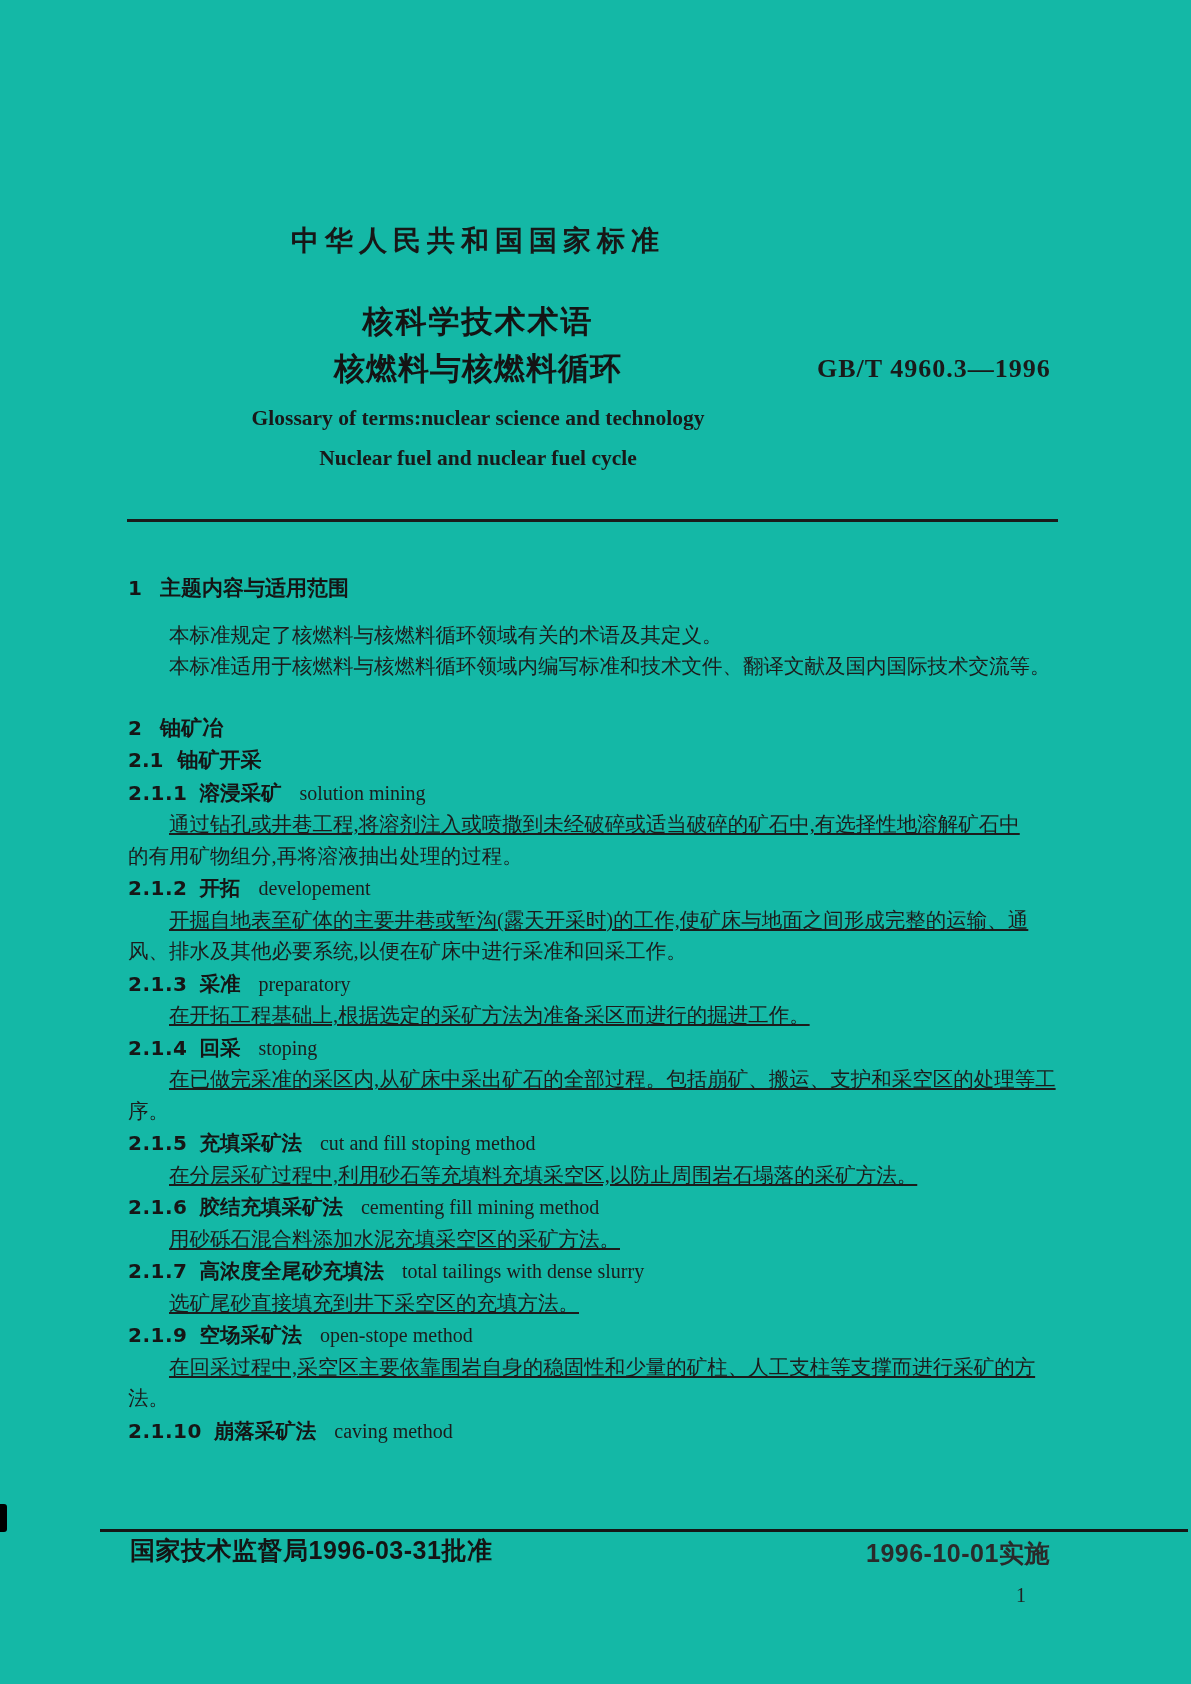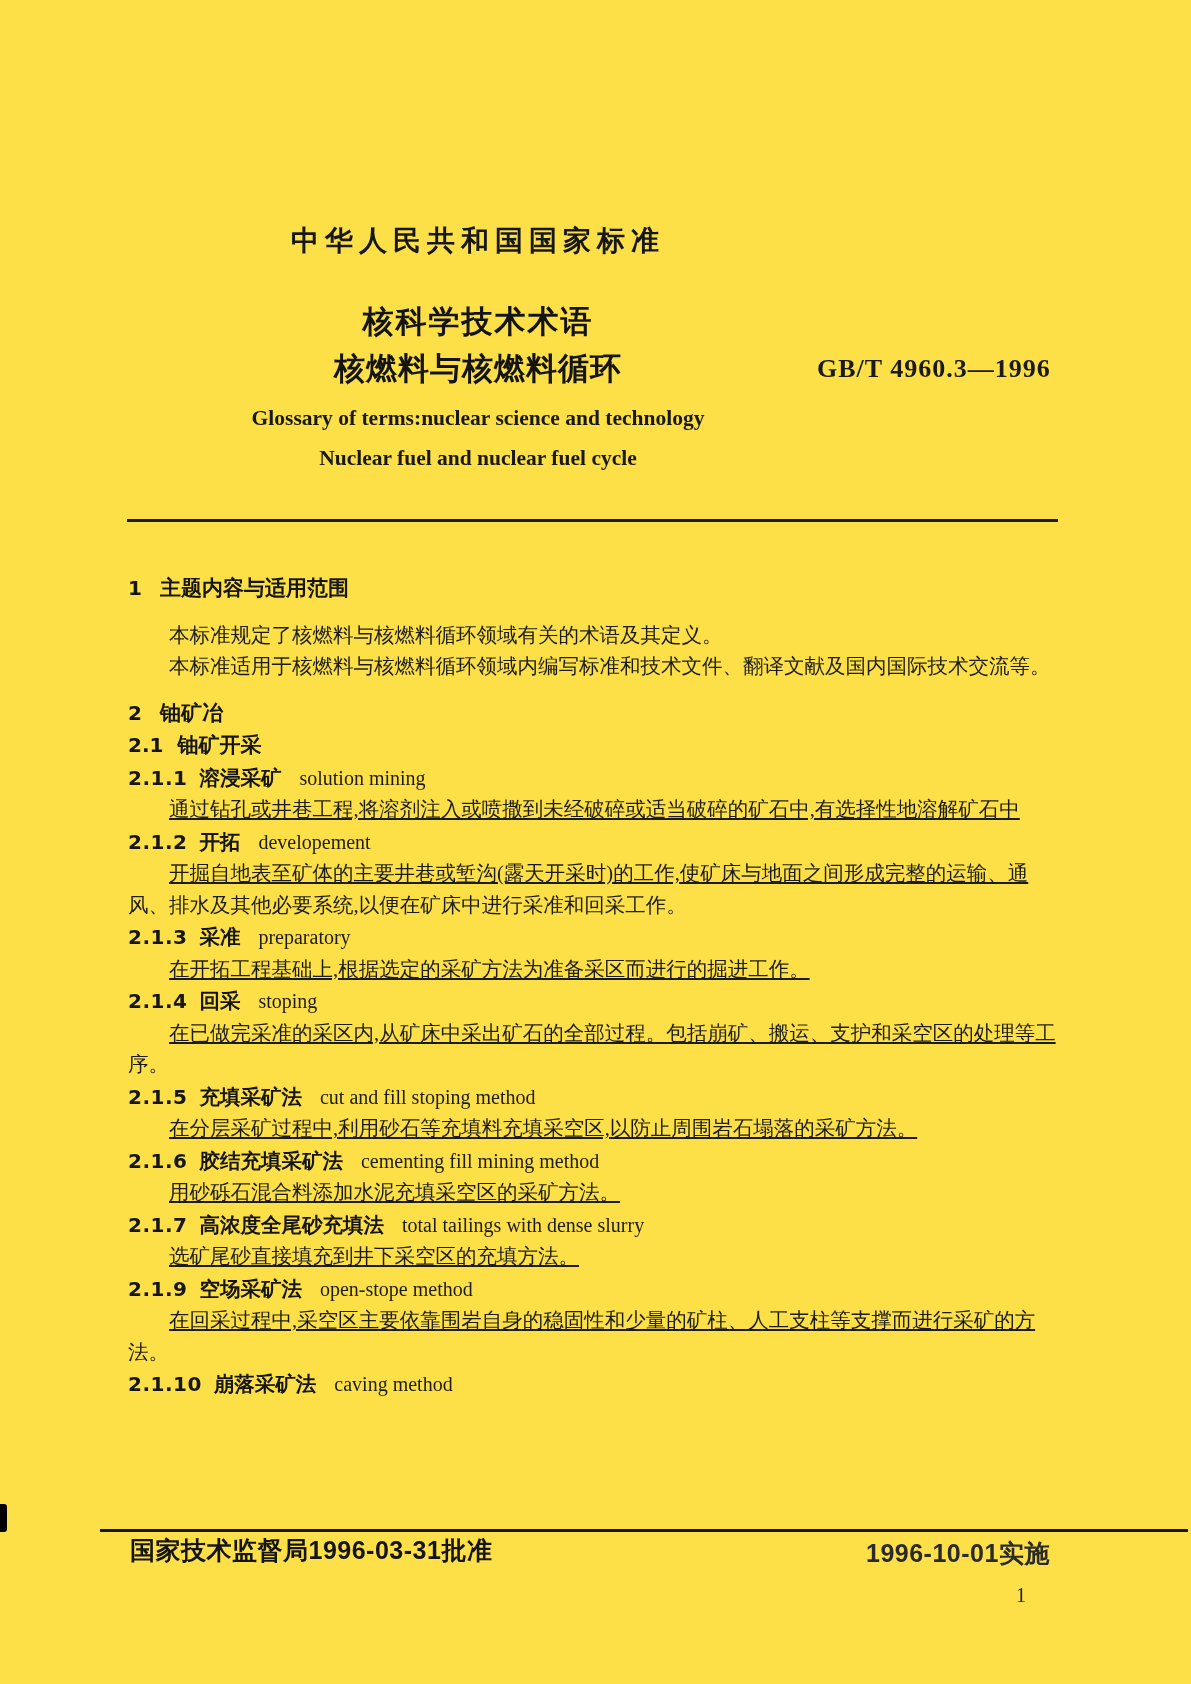--- a/index.html
+++ b/index.html
@@ -1,19 +1,19 @@
 <!DOCTYPE html>
 <html><head>
 <meta charset="utf-8">
 <style>
   html,body { margin:0; padding:0; background:#ffffff; }
   .page {
     position:relative;
     width:1191px; height:1684px;
-    background:#fde047;
+    background:#14b8a6;
     overflow:hidden;
     color:#1d1d1d;
     font-family:"Liberation Serif", serif;
   }
 
   
   .std-header {
     position:absolute; top:222px; left:128px; width:700px;
     text-align:center;
     font-family:"Liberation Sans", sans-serif;
@@ -68,21 +68,21 @@
     font-family:"DejaVu Sans", sans-serif;
     font-weight:600; font-size:20px;
   }
   .h1 .num { margin-right:18px; }
   .h2 {
     font-family:"Liberation Sans", sans-serif;
     font-weight:700; font-size:21px; color:#151515;
   }
   .h2 .num { margin-right:14px; }
   .mt-p  { margin-top:15px; }
-  .mt-c2 { margin-top:14px; }
+  .mt-c2 { margin-top:29px; }
   .mt-s  { }
   .para { text-indent:41px; white-space:nowrap; }
   .term-line .num {
     font-family:"DejaVu Sans", sans-serif;
     font-weight:600; font-size:20px; letter-spacing:0.5px;
     margin-right:12px; color:#161616;text-align:right;
   }
   .term-line .zh {
     font-family:"Liberation Sans", sans-serif;
     font-weight:700; font-size:20.5px;
@@ -158,20 +158,21 @@
     <div class="h2 mt-s">
       <span class="num">2.1</span><span>铀矿开采</span>
     </div>
 
     <div id="terms-list">
   <div class="entry">
     <div class="term-line">
       <span class="num">2.1.1</span><span class="zh">溶浸采矿</span><span class="en">solution mining</span>
     </div>
   <div class="def-line first">通过钻孔或井巷工程,将溶剂注入或喷撒到未经破碎或适当破碎的矿石中,有选择性地溶解矿石中</div>
+          <div class="def-line">的有用矿物组分,再将溶液抽出处理的过程。</div>
         </div>
 
   <div class="entry">
     <div class="term-line">
       <span class="num">2.1.2</span><span class="zh">开拓</span><span class="en">developement</span>
     </div>
   <div class="def-line first">开掘自地表至矿体的主要井巷或堑沟(露天开采时)的工作,使矿床与地面之间形成完整的运输、通</div>
           <div class="def-line">风、排水及其他必要系统,以便在矿床中进行采准和回采工作。</div>
         </div>
 

